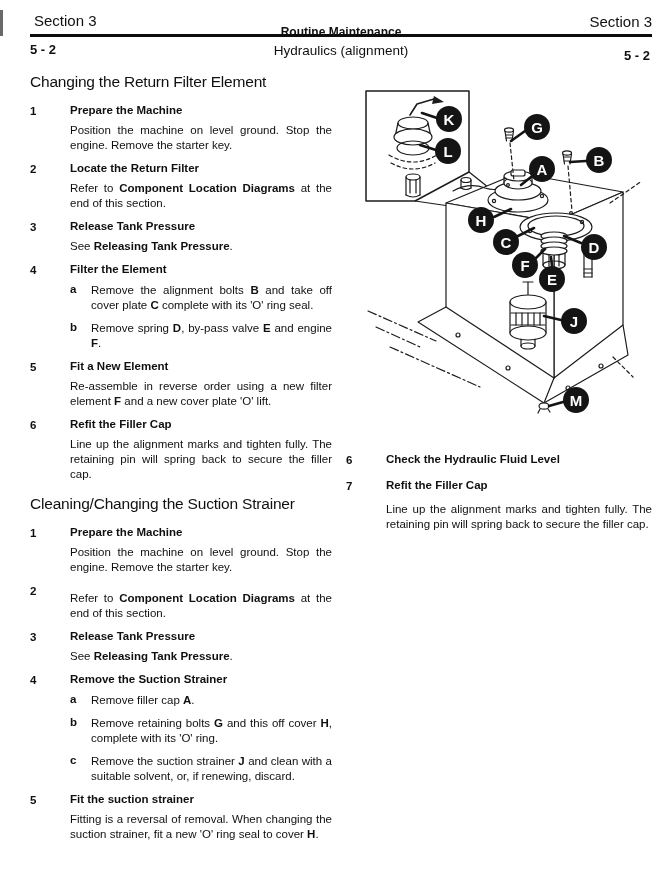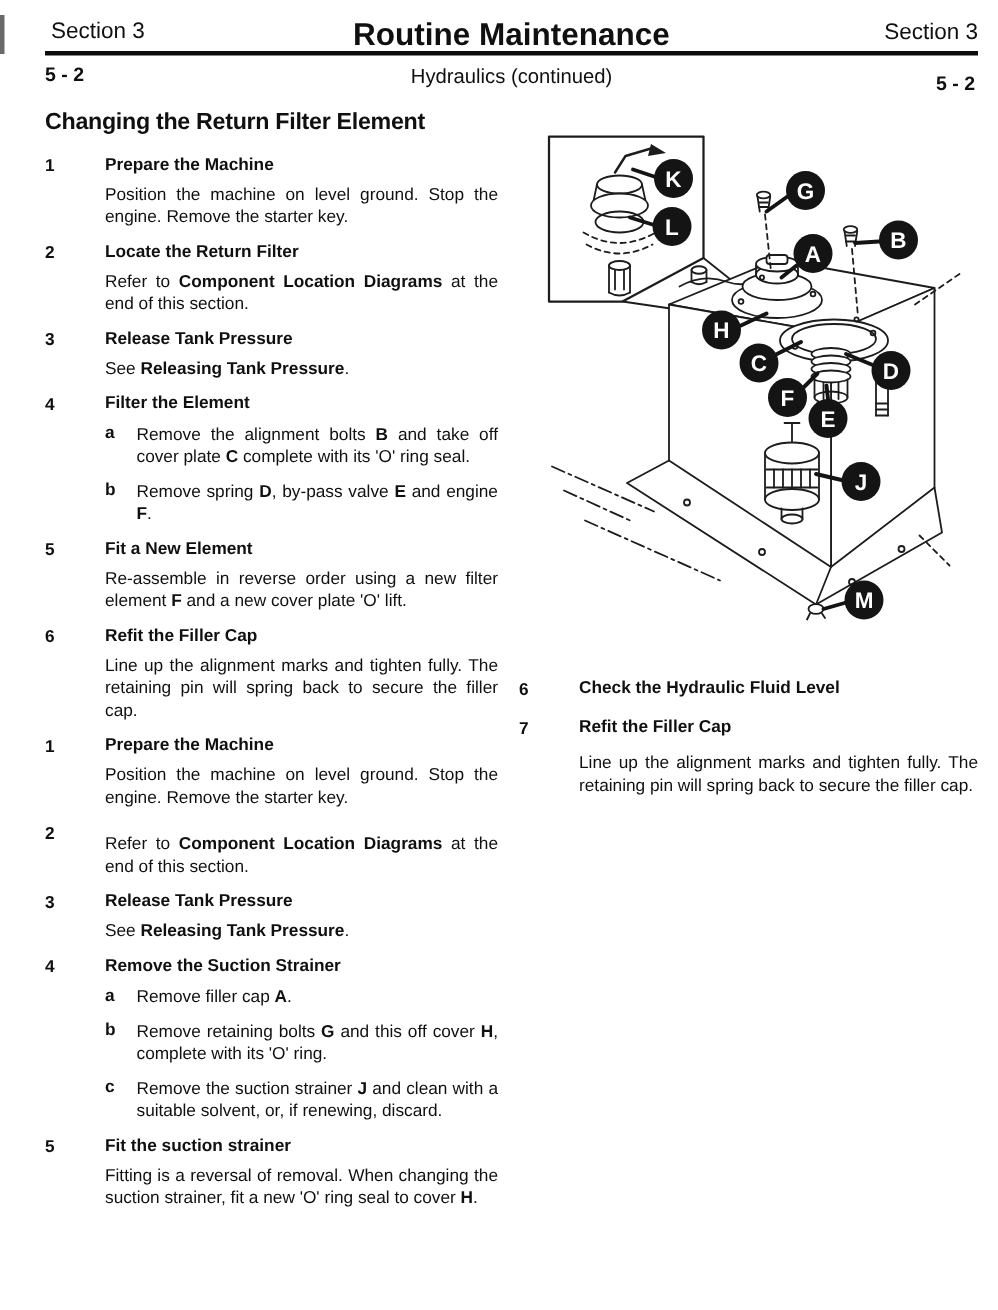--- a/index.html
+++ b/index.html
@@ -5,32 +5,32 @@
   html,body{margin:0;padding:0;}
   body{
     width:665px;height:873px;position:relative;overflow:hidden;
     background:#ffffff;color:#101010;
     font-family:"Liberation Sans","DejaVu Sans",sans-serif;
   }
   .page{position:absolute;inset:0;}
   
   .hdr{position:relative;margin:10px 13px 0 30px;height:24px;}
   .hdr .h-left{position:absolute;left:4px;top:2px;font-size:15px;}
-  .hdr .h-center{position:absolute;left:0;right:0;text-align:center;top:2px;font-size:21px;font-weight:bold;}
+  .hdr .h-center{position:absolute;left:0;right:0;text-align:center;top:15px;font-size:12px;font-weight:bold;}
   .hdr .h-right{position:absolute;right:0;top:3px;font-size:15px;}
   .hdr-rule{margin:0 13px 0 30px;border-bottom:3px solid #0c0c0c;}
   .subhdr{position:relative;margin:4px 13px 0 30px;height:20px;}
   .subhdr .s-left{position:absolute;left:0;top:1px;font-size:13px;font-weight:bold;}
   .subhdr .s-center{position:absolute;left:0;right:0;text-align:center;top:2px;font-size:13.5px;}
   .subhdr .s-right{position:absolute;right:2px;top:7px;font-size:13px;font-weight:bold;}
   
   .cols{display:flex;margin:6px 13px 0 30px;gap:14px;}
   .col-left{width:302px;flex:none;}
   .col-right{width:306px;flex:none;}
-  h2.sec{font-size:15.5px;font-weight:bold;margin:6px 0 13px 0;letter-spacing:-0.2px;}
+  h2.sec{font-size:15.5px;font-weight:normal;margin:6px 0 13px 0;letter-spacing:-0.2px;}
   h2.sec2{margin-top:13px;}
   .step{display:flex;margin-bottom:9px;}
   .step-num{width:22px;flex:none;font-size:11.5px;font-weight:bold;padding-top:1px;}
   .step-main{flex:1;min-width:0;margin-left:18px;}
   .step-title{font-size:11.5px;font-weight:bold;}
   .step-text{font-size:11.5px;line-height:15px;text-align:justify;margin:7px 0 0 0;}
   .sub{display:flex;margin-top:8px;}
   .sub-letter{width:21px;flex:none;font-size:11.5px;font-weight:bold;}
   .sub-text{flex:1;font-size:11.5px;line-height:15px;text-align:justify;margin:0;}
   
@@ -57,21 +57,21 @@
   <div class="scan-mark" style="left:0;top:10px;width:3px;height:26px;opacity:.7;"></div>
 
   <div class="hdr">
     <span class="h-left">Section 3</span>
     <span class="h-center">Routine Maintenance</span>
     <span class="h-right">Section 3</span>
   </div>
   <div class="hdr-rule"></div>
   <div class="subhdr">
     <span class="s-left">5 - 2</span>
-    <span class="s-center">Hydraulics (continued)</span>
+    <span class="s-center">Hydraulics (alignment)</span>
     <span class="s-right">5 - 2</span>
   </div>
 
   <div class="cols">
 
     <div class="col-left">
 
       <h2 class="sec">Changing the Return Filter Element</h2>
 
       <div class="step">
@@ -122,20 +122,21 @@
       </div>
 
       <div class="step">
         <span class="step-num">6</span>
         <div class="step-main">
           <div class="step-title">Refit the Filler Cap</div>
           <p class="step-text"><span>Line up the alignment marks and tighten fully. The retaining pin will spring back to secure the filler cap.</span></p>
         </div>
       </div>
 
+      <h2 class="sec sec2">Cleaning/Changing the Suction Strainer</h2>
 
       <div class="step">
         <span class="step-num">1</span>
         <div class="step-main">
           <div class="step-title">Prepare the Machine</div>
           <p class="step-text"><span>Position the machine on level ground. Stop the engine. Remove the starter key.</span></p>
         </div>
       </div>
 
       <div class="step">

